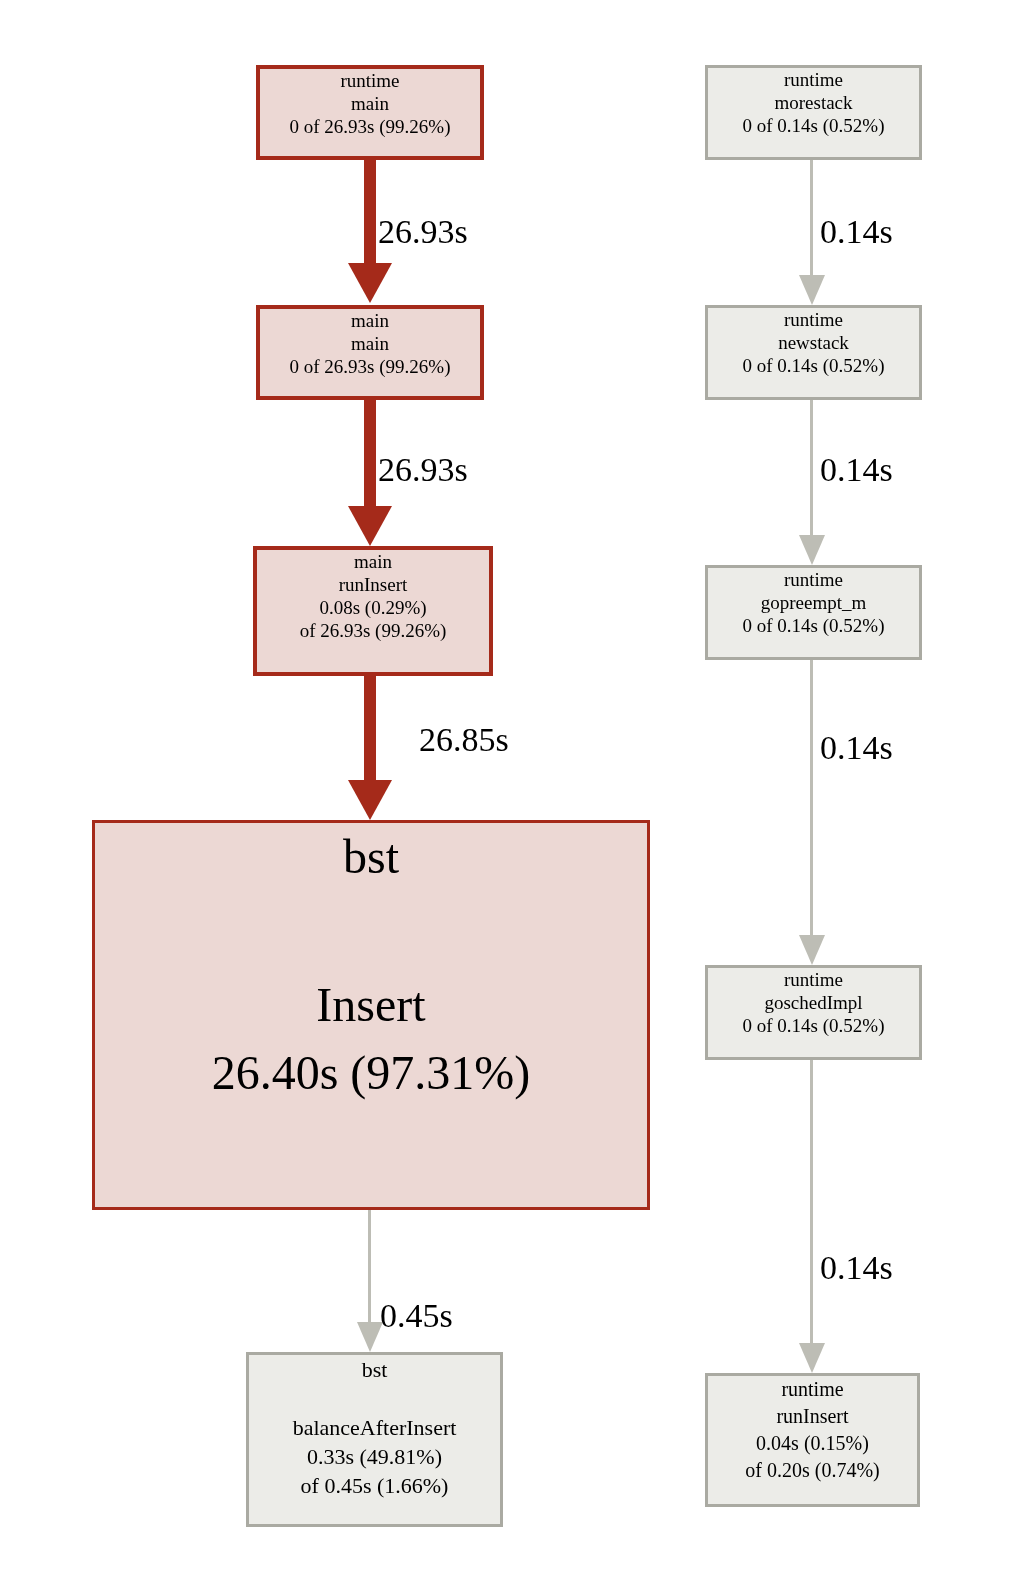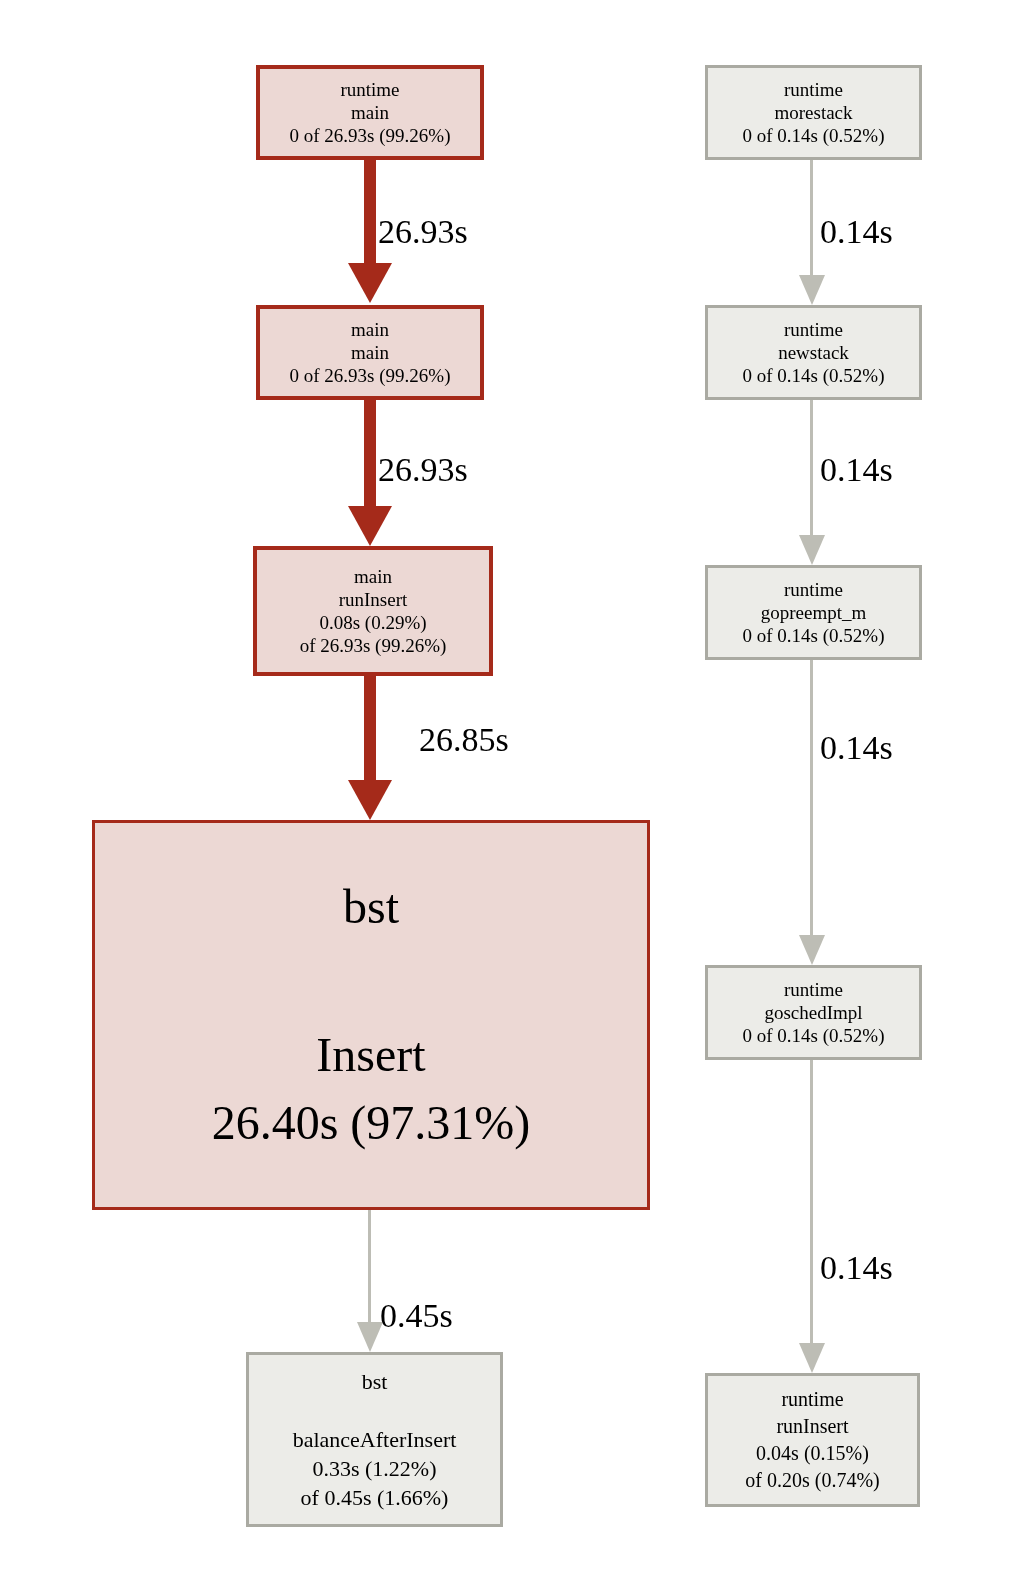--- a/index.html
+++ b/index.html
@@ -4,21 +4,21 @@
 <style>
   html,body { margin:0; padding:0; background:#ffffff; }
   .canvas {
     position:relative; width:1018px; height:1590px; background:#ffffff;
     font-family:"Liberation Serif","DejaVu Serif",serif; color:#000;
     overflow:hidden;
   }
   
   .node {
     position:absolute; box-sizing:border-box;
-    display:flex; flex-direction:column; justify-content:center; align-items:center;
+    display:flex; flex-direction:column; justify-content:flex-start; align-items:center;
     text-align:center;
   }
   .node.hot  { background:var(--hot-fill);  border:4px solid var(--hot); }
   .node.cold { background:var(--cold-fill); border:3px solid var(--cold-border); }
   .node .ln { font-size:19px; line-height:23px; white-space:nowrap; }
 
   #n-l1 { left:256px; top:65px;   width:228px; height:95px; }
   #n-l2 { left:256px; top:305px;  width:228px; height:95px; }
   #n-l3 { left:253px; top:546px;  width:240px; height:130px; }
   #n-l4 { left:92px;  top:820px;  width:558px; height:390px; border-width:3px; }
@@ -111,21 +111,21 @@
     <div class="ln">26.40s (97.31%)</div>
   </div>
 
   <div class="shaft cold" id="e4-shaft"></div>
   <div class="head cold" id="e4-head"></div>
   <div class="elabel" id="e4-label">0.45s</div>
 
   <div class="node cold" id="n-l5">
     <div class="ln pkg">bst</div>
     <div class="ln">balanceAfterInsert</div>
-    <div class="ln">0.33s (1.22%)</div>
+    <div class="ln">0.33s (49.81%)</div>
     <div class="ln">of 0.45s (1.66%)</div>
   </div>
 
   <div class="node cold" id="n-r1">
     <div class="ln">runtime</div>
     <div class="ln">morestack</div>
     <div class="ln">0 of 0.14s (0.52%)</div>
   </div>
 
   <div class="shaft cold" id="f1-shaft"></div>

